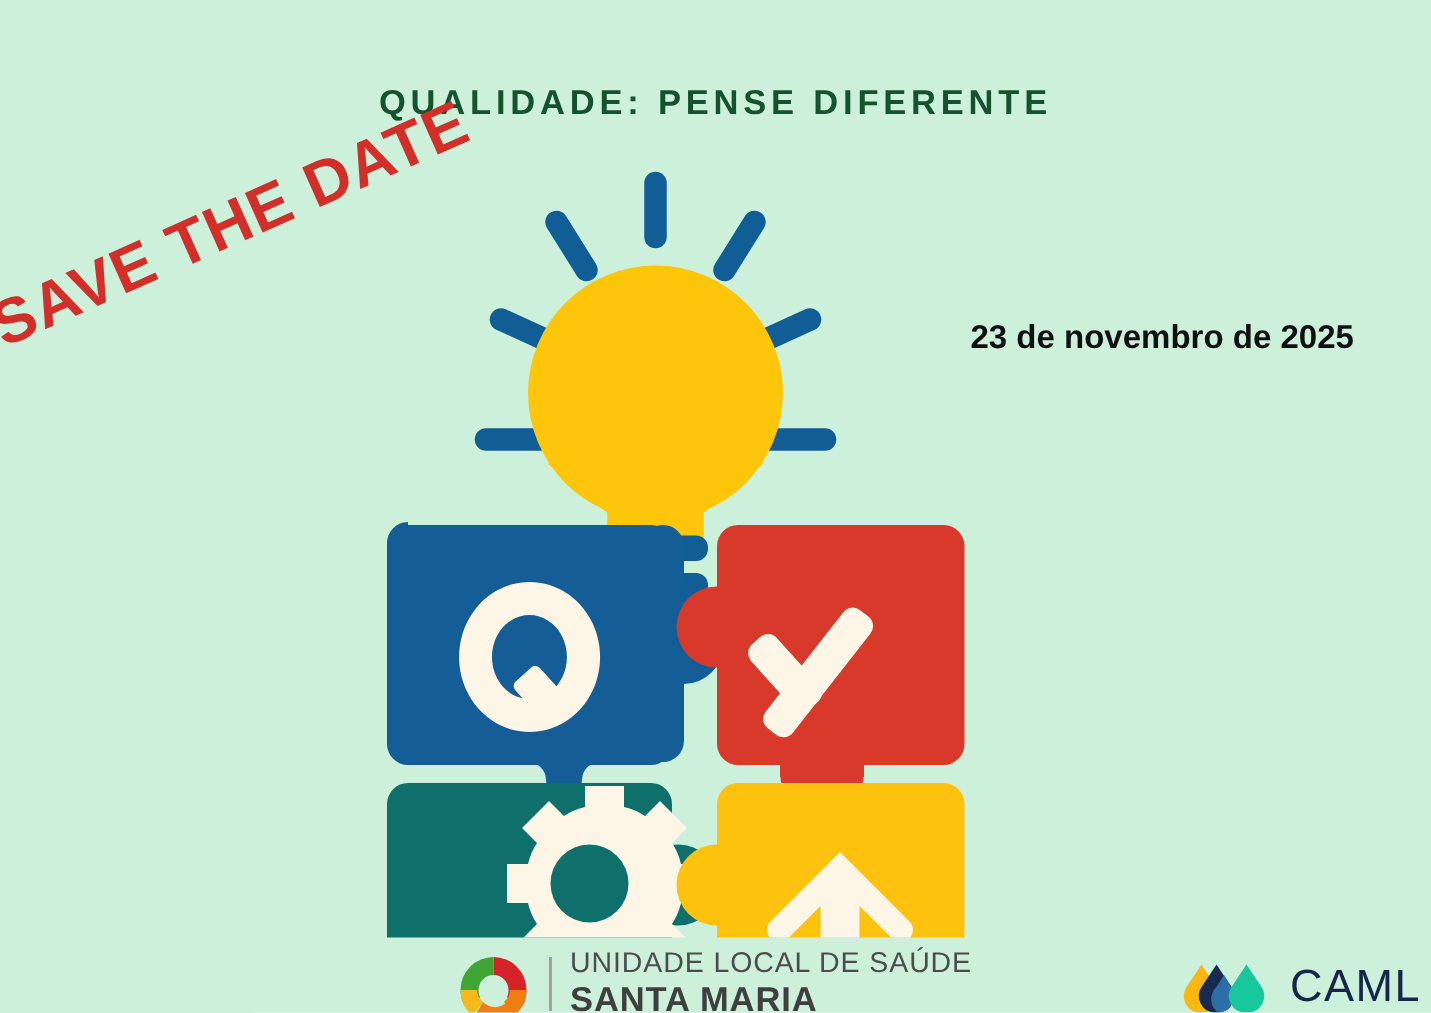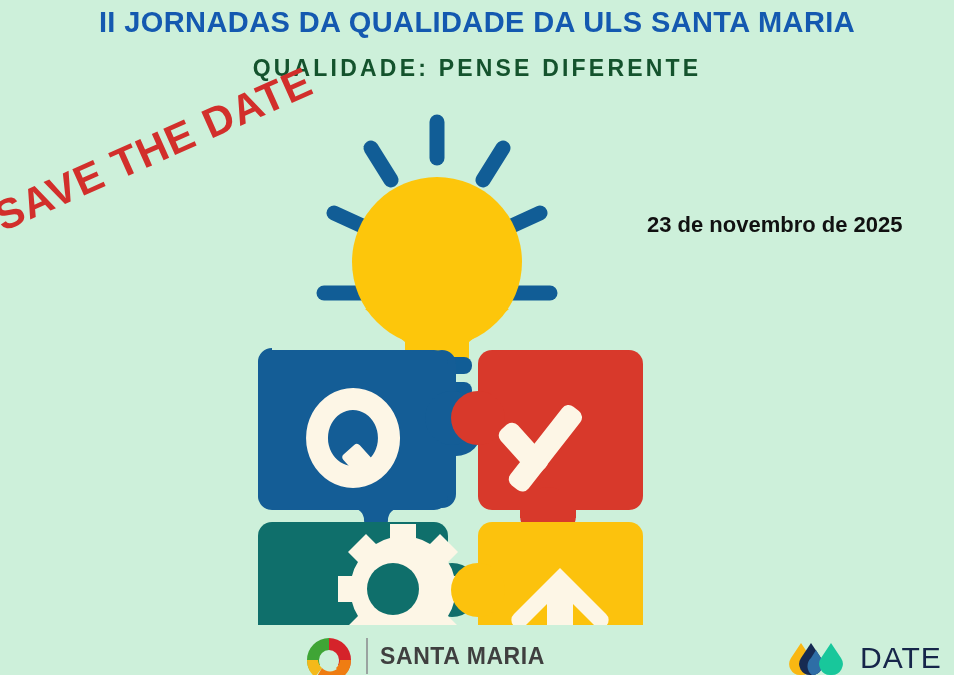--- a/index.html
+++ b/index.html
@@ -122,21 +122,20 @@
     font-size: 30px;
     letter-spacing: 1px;
     color: #16264a;
   }
 </style>
 </head>
 <body>
 
 <div id="poster">
 
-  <div id="title">II JORNADAS DA QUALIDADE DA ULS SANTA MARIA</div>
 
   <div id="subtitle">QUALIDADE: PENSE DIFERENTE</div>
 
   <div id="save-the-date">SAVE THE DATE</div>
 
   <div id="event-date">23 de novembro de 2025</div>
 
   <div id="artwork">
     <svg width="400" height="515" viewBox="0 0 400 515" xmlns="http://www.w3.org/2000/svg">
 
@@ -240,27 +239,28 @@
   <div id="logo-uls">
     <svg id="uls-mark" viewBox="0 0 58 44">
       <path d="M 29 4 a 22 22 0 0 1 22 22 a 22 22 0 0 1 -3 11 l -10 -6 a 11 11 0 0 0 1 -5 a 10 10 0 0 0 -10 -10 z" fill="#d5232a"></path>
       <path d="M 29 4 a 22 22 0 0 0 -22 22 a 22 22 0 0 0 3 11 l 10 -6 a 11 11 0 0 1 -1 -5 a 10 10 0 0 1 10 -10 z" fill="#3fa535"></path>
       <path d="M 51 26 a 22 22 0 0 1 -8 17 l -7 -9 a 11 11 0 0 0 4 -8 z" fill="#ef7d12"></path>
       <path d="M 7 26 a 22 22 0 0 0 8 17 l 7 -9 a 11 11 0 0 1 -4 -8 z" fill="#f4b91a"></path>
       <path d="M 22 34 a 11 11 0 0 0 16 0 l 6 10 a 22 22 0 0 1 -28 0 z" fill="#ef7d12"></path>
     </svg>
     <div id="uls-divider"></div>
     <div id="uls-text">
+      <div id="uls-line1">UNIDADE LOCAL DE SAÚDE</div>
       <div id="uls-line2">SANTA MARIA</div>
     </div>
   </div>
 
   <div id="logo-caml">
     <svg id="caml-mark" viewBox="0 0 62 38">
       <path d="M 12 36 a 11 11 0 0 1 -9 -17 L 13 4 l 10 15 a 11 11 0 0 1 -9 17 z" fill="#f9b712"></path>
       <path d="M 22 36 a 11 11 0 0 1 -9 -17 L 23 4 l 10 15 a 11 11 0 0 1 -9 17 z" fill="#162a52"></path>
       <path d="M 23 19 l 5 -8 l 5 8 a 11 11 0 0 1 -9 17 a 11 11 0 0 1 -1 -17 z" fill="#2e6ea6"></path>
       <path d="M 42 36 a 11 11 0 0 1 -9 -17 L 43 4 l 10 15 a 11 11 0 0 1 -9 17 z" fill="#18c79b"></path>
     </svg>
-    <div id="caml-text">DATE</div>
+    <div id="caml-text">CAML</div>
   </div>
 
 </div>
 
 </body></html>

